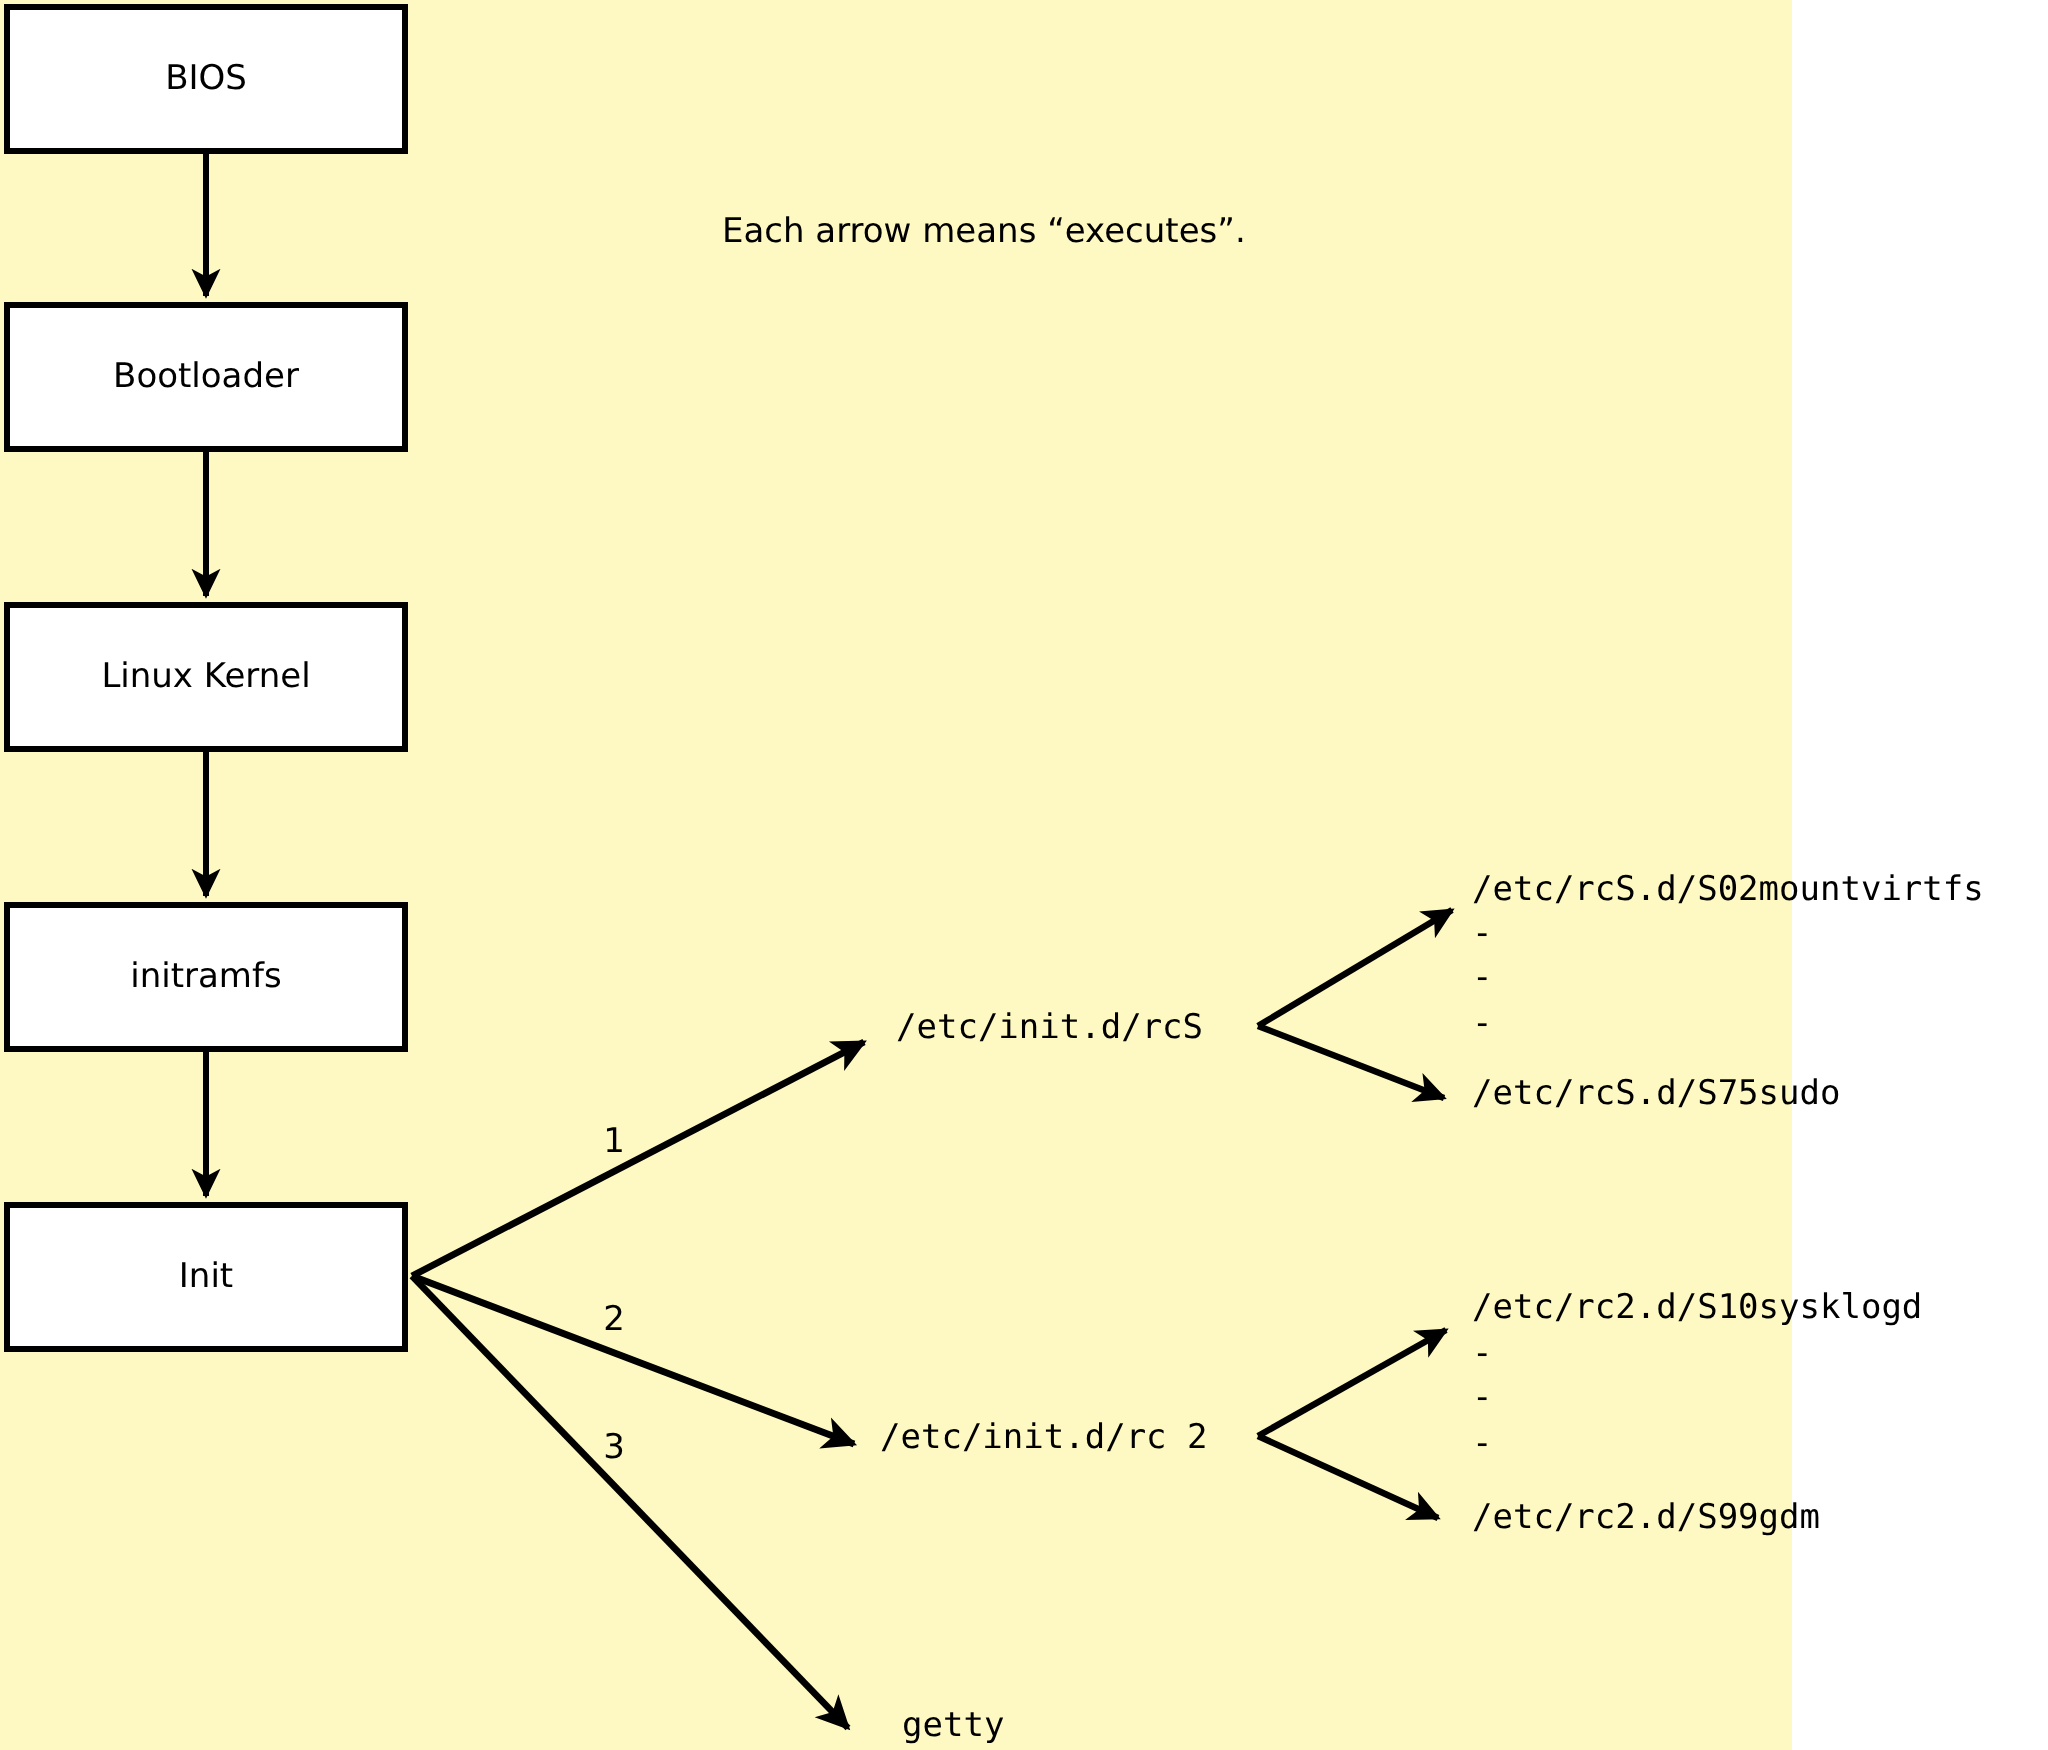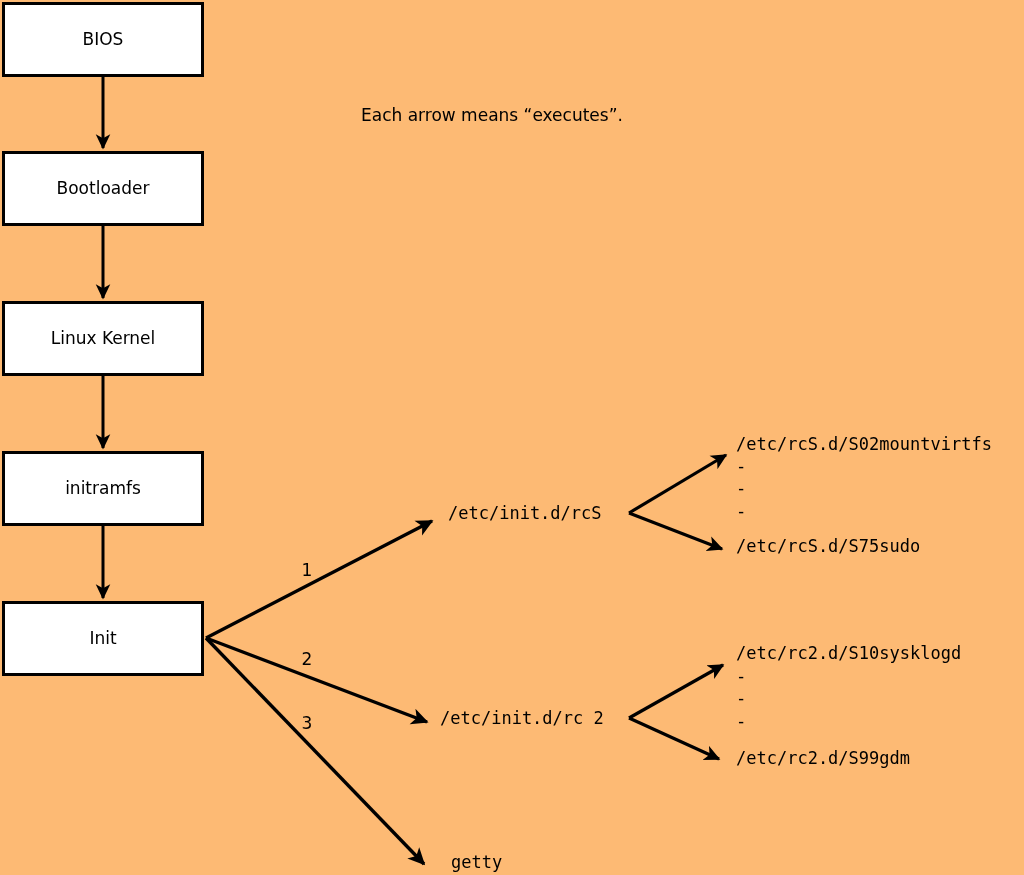--- a/index.html
+++ b/index.html
@@ -9,23 +9,23 @@
     background: #ffffff;
   }
   body {
     width: 1024px;
     height: 875px;
     overflow: hidden;
     font-family: "Liberation Sans", sans-serif;
   }
   #diagram-root {
     position: relative;
-    width: 1024px;
+    width: 896px;
     height: 875px;
-    background: #fdba74;
+    background: #fef9c3;
   }
   svg#boot-diagram {
     display: block;
     width: 1024px;
     height: 875px;
   }
   .box-rect {
     fill: #ffffff;
     stroke: #000000;
     stroke-width: 3;

